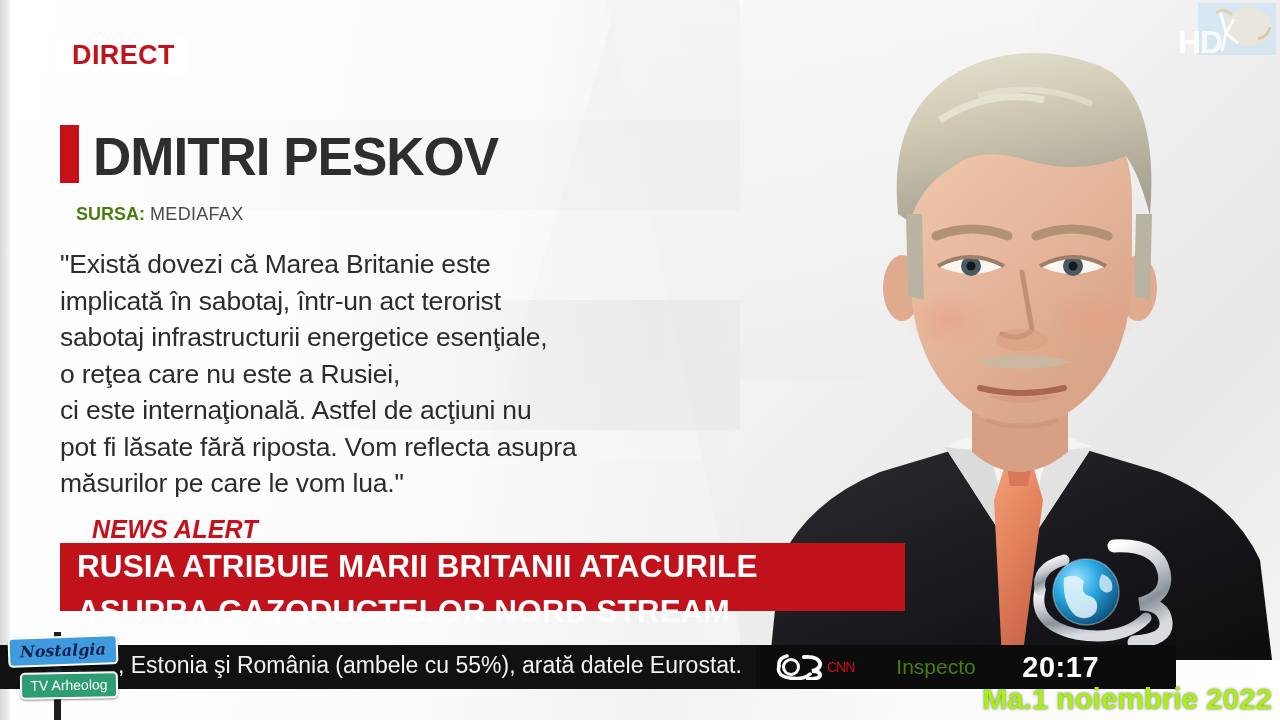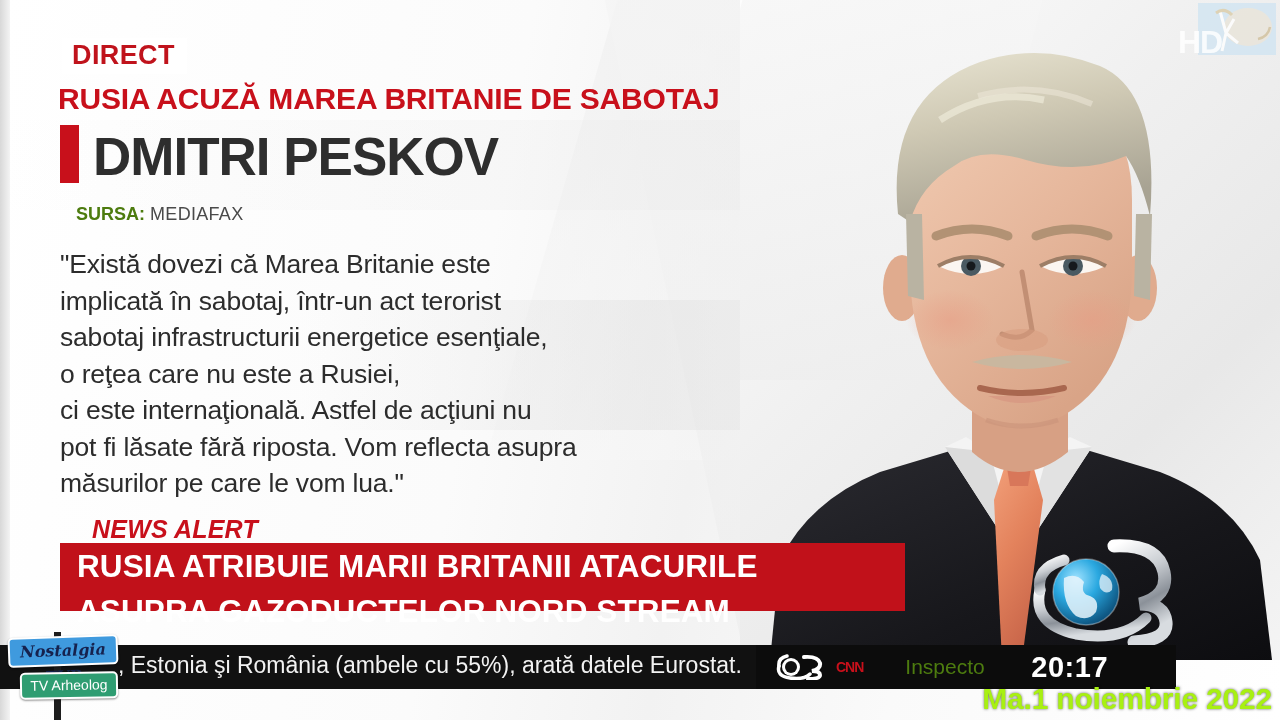--- a/index.html
+++ b/index.html
@@ -79,21 +79,21 @@
   .alert-box .ln:first-child { padding-top:1px; }
 
   
   .ticker { position:absolute; left:0; top:645px; width:1176px; height:44px;
             background:#111111; overflow:hidden; }
   .ticker-text { position:absolute; left:118px; top:7px; color:#f2f2f2; font-size:23px;
             white-space:nowrap; letter-spacing:0; }
   .ticker-right { position:absolute; right:0; top:0; width:420px; height:44px;
             background:#0c0c0c; display:flex; align-items:center; }
   .chlogo { width:52px; height:26px; margin-left:18px; position:relative; }
-  .cnn-mark { color:#c8101b; font-weight:bold; font-size:14px; margin-left:10px; letter-spacing:-1px; }
+  .cnn-mark { color:#c8101b; font-weight:normal; font-size:14px; margin-left:1px; letter-spacing:-1px; }
   .prog-name { color:#4d7c0f; font-size:21px; margin-left:42px; white-space:nowrap;
                overflow:hidden; width:112px; }
   .clock { color:#ffffff; font-weight:bold; font-size:29px; margin-left:14px; letter-spacing:.5px; }
 
   .datebar { position:absolute; right:8px; top:682px; color:#a8f012; font-weight:bold;
              font-size:30px; letter-spacing:-.2px; text-shadow:0 0 3px rgba(0,0,0,.6); }
 
   
   .a3logo { position:absolute; left:1018px; top:538px; width:170px; height:108px; }
 
@@ -214,21 +214,20 @@
     <rect x="0" y="0" width="78" height="52" fill="#cfe4f2"></rect>
     <ellipse cx="50" cy="24" rx="24" ry="19" fill="#e9e3d6" opacity=".95"></ellipse>
     <path d="M28 30 L22 8 M28 30 L36 16 M28 30 L24 48 M28 30 L40 40" stroke="#ffffff" stroke-width="3" fill="none"></path>
     <path d="M18 10 Q26 4 34 12" stroke="#d8c9a2" stroke-width="3" fill="none"></path>
     <path d="M60 36 Q70 34 72 24" stroke="#cdbb93" stroke-width="2.5" fill="none"></path>
   </svg>
   <div class="hd-text">HD</div>
 
   <div class="direct-badge">DIRECT</div>
 
-  <div class="headline-top">RUSIA ACUZĂ MAREA BRITANIE DE SABOTAJ</div>
 
   <div class="name-row">
     <div class="name-bar"></div>
     <div class="name-text">DMITRI PESKOV</div>
   </div>
 
   <div class="role-row">
     <div class="sursa">
       <b>SURSA:</b>
       <span class="val">MEDIAFAX</span>

